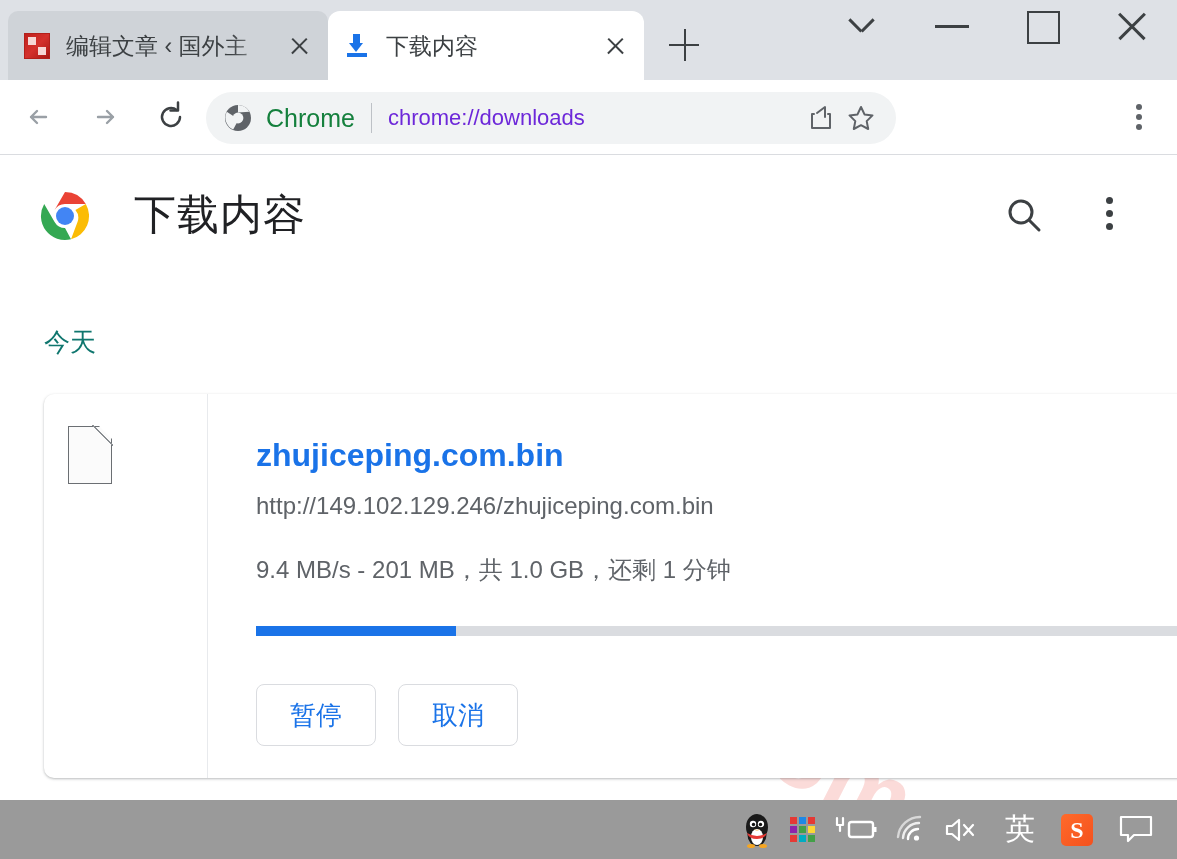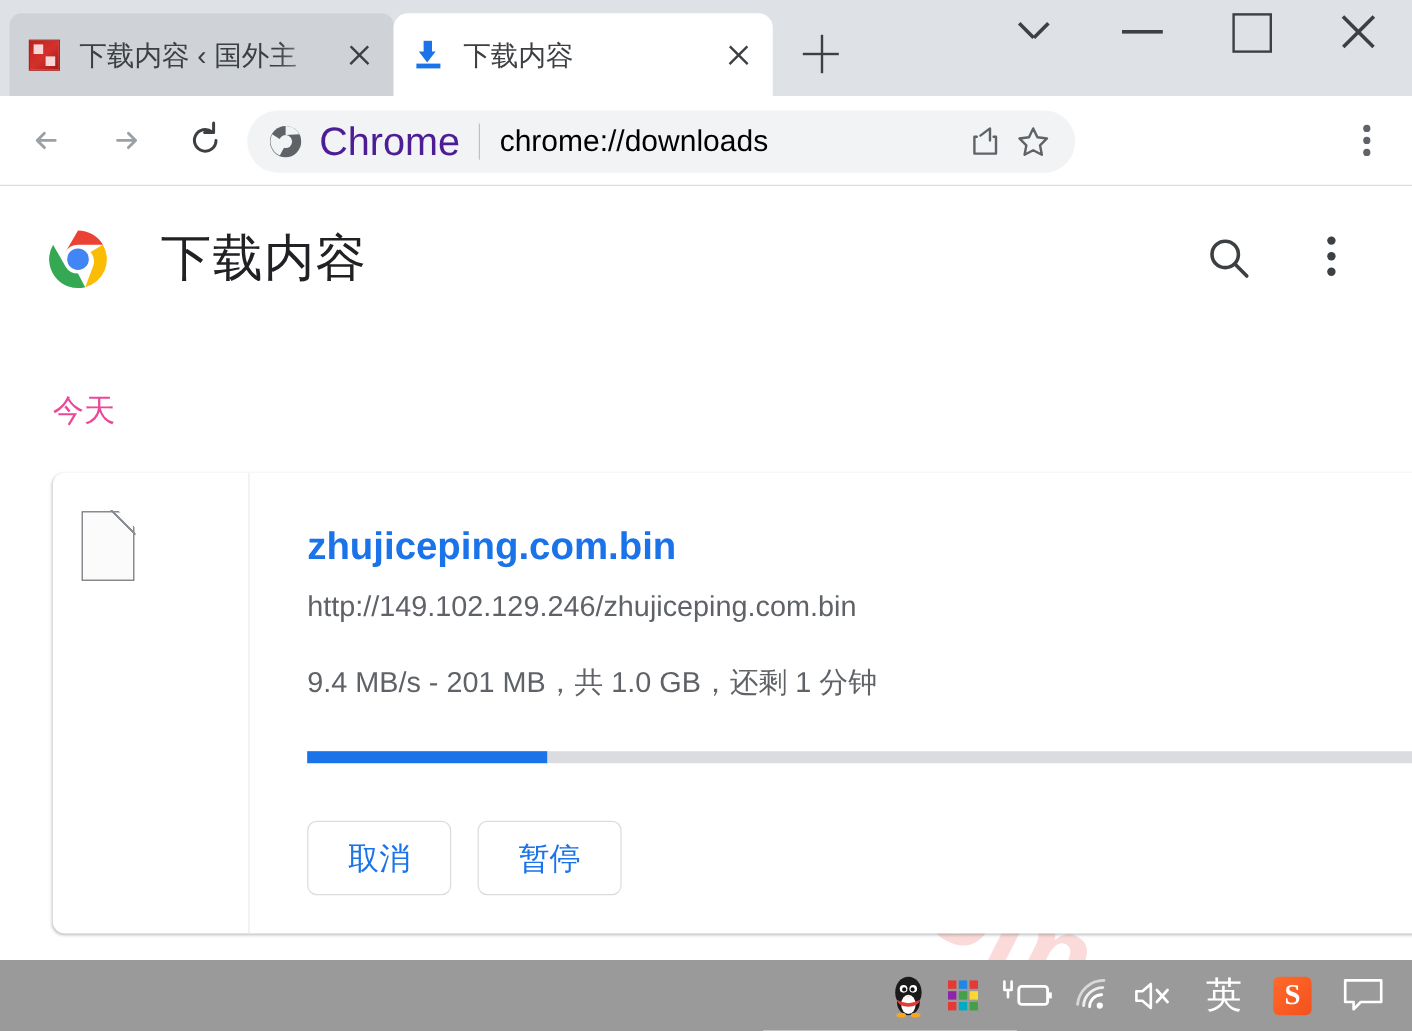--- a/index.html
+++ b/index.html
@@ -236,36 +236,36 @@
     padding: 0 18px;
   }
 
   .chrome-logo-sm {
     width: 28px; height: 28px;
     flex: 0 0 28px;
     margin-right: 14px;
   }
 
   .omni-label {
-    font-size: 33px;
-    color: #4c1d95;
+    font-size: 25px;
+    color: #15803d;
     white-space: nowrap;
   }
 
   .omni-sep {
     width: 1px;
     height: 30px;
     background: #bdc1c6;
     margin: 0 16px;
     flex: 0 0 1px;
   }
 
   .omni-url {
-    font-size: 25px;
-    color: #000000;
+    font-size: 22px;
+    color: #6d28d9;
     white-space: nowrap;
     flex: 1 1 auto;
     overflow: hidden;
   }
 
   .omni-icon {
     width: 34px; height: 34px;
     flex: 0 0 34px;
     margin-left: 6px;
     position: relative;
@@ -347,21 +347,21 @@
   }
   .hdr-menu .dot3 { background: #3c4043; width: 7px; height: 7px; margin-left: -3.5px; }
   .hdr-menu .d1 { top: 3px; }
   .hdr-menu .d2 { top: 16px; }
   .hdr-menu .d3 { top: 29px; }
 
   .section-label {
     position: absolute;
     left: 44px; top: 168px;
     font-size: 26px;
-    color: #ec4899;
+    color: #0f766e;
     line-height: 36px;
   }
 
   .dl-card {
     position: absolute;
     left: 44px;
     top: 238px;
     width: 1180px;
     height: 384px;
     background: #ffffff;
@@ -526,21 +526,21 @@
 <body>
 
 <div id="app">
 
   <div class="tabstrip">
 
     <div class="tab inactive">
       <span class="tab-favicon">
         <span class="favicon-img"></span>
       </span>
-      <span class="tab-title">下载内容 ‹ 国外主</span>
+      <span class="tab-title">编辑文章 ‹ 国外主</span>
       <span class="tab-close"></span>
     </div>
 
     <div class="tab active">
       <span class="tab-favicon">
         <span class="dl-tab-icon">
           <span class="arrow"></span>
           <span class="head"></span>
           <span class="base"></span>
         </span>
@@ -657,22 +657,22 @@
       <div class="dl-info">
         <a class="dl-filename" href="#">zhujiceping.com.bin</a>
         <div class="dl-url">http://149.102.129.246/zhujiceping.com.bin</div>
         <div class="dl-status">9.4 MB/s - 201 MB，共 1.0 GB，还剩 1 分钟</div>
 
         <div class="progress-track">
           <div class="progress-fill" id="progress-fill" style="width: 20%;"></div>
         </div>
 
         <div class="dl-actions">
+          <button class="action-btn">暂停</button>
           <button class="action-btn">取消</button>
-          <button class="action-btn">暂停</button>
         </div>
       </div>
     </div>
   </div>
 
   <div class="taskbar">
 
     <div class="tb-item qq-icon">
       <svg width="34" height="38" viewBox="0 0 34 38">
         <ellipse cx="17" cy="16" rx="11" ry="13" fill="#1a1a1a"></ellipse>

